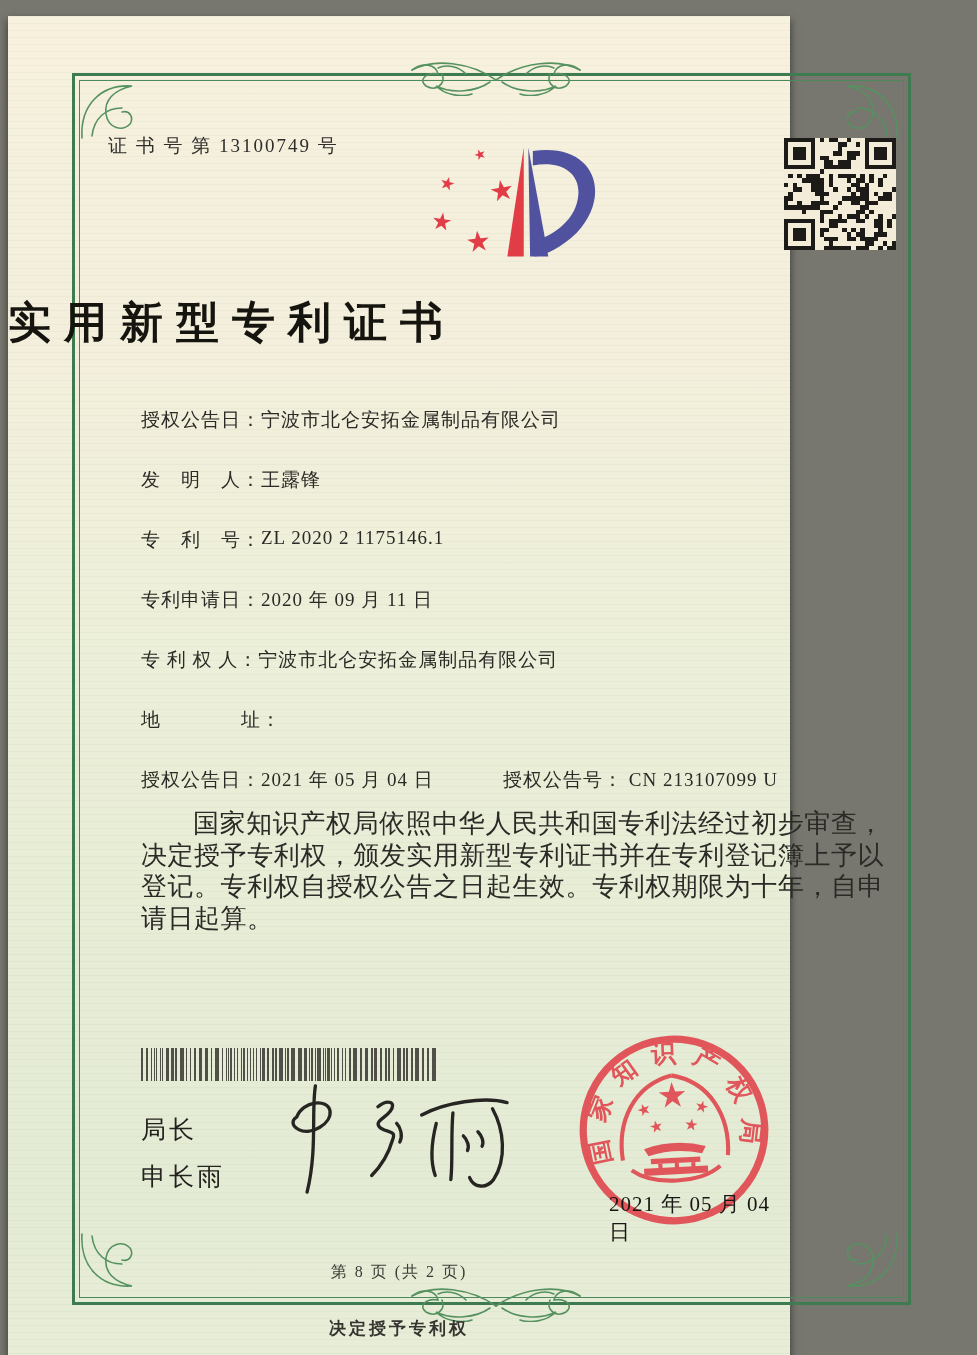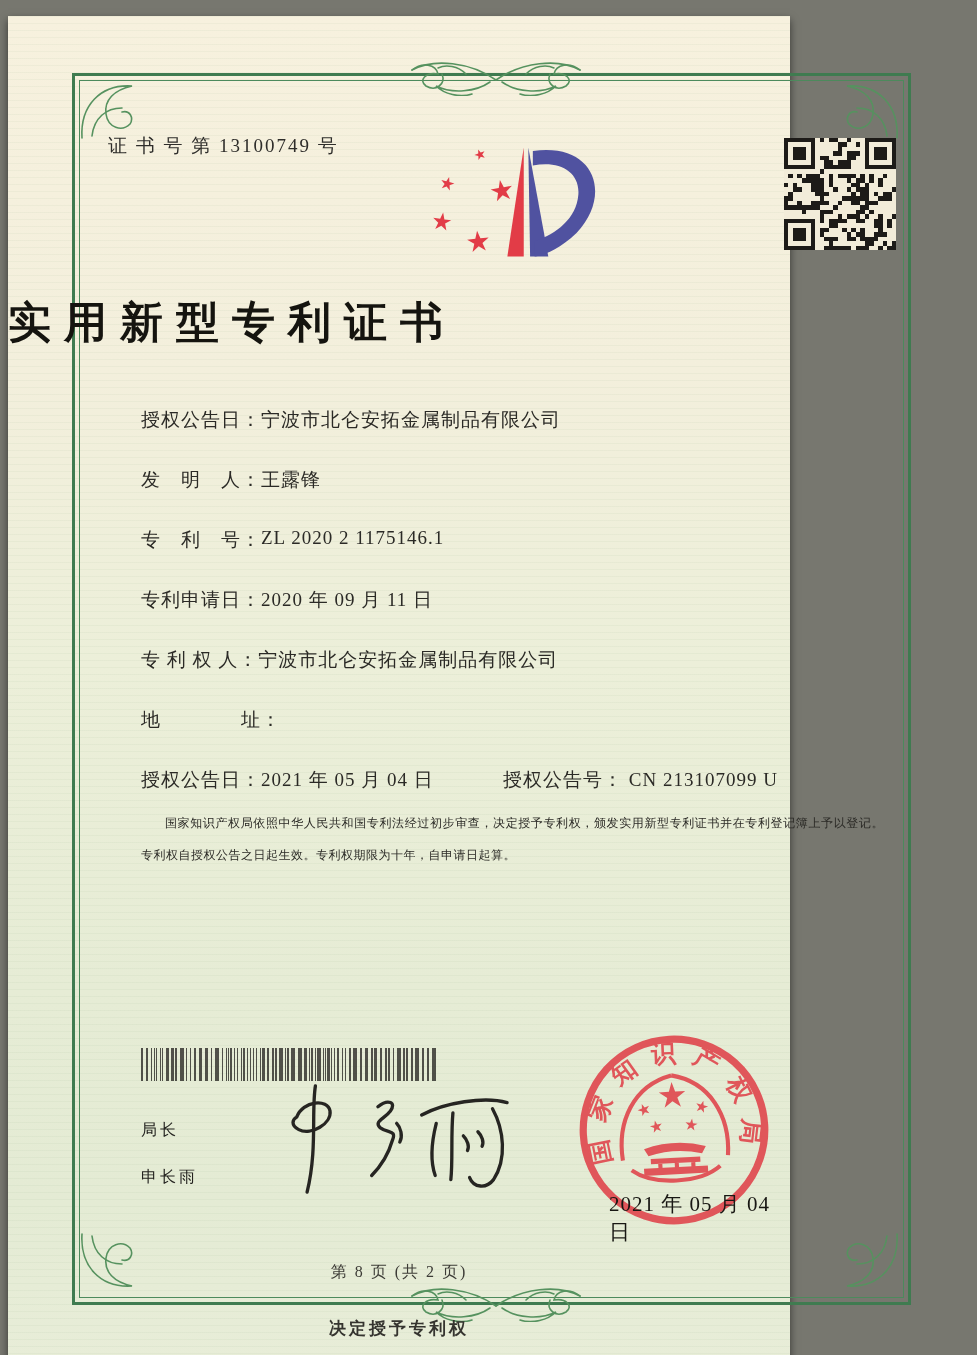--- a/index.html
+++ b/index.html
@@ -20,26 +20,26 @@
   .logo{position:absolute;left:412px;top:120px;width:182px;height:132px;}
   .qr{position:absolute;left:776px;top:122px;width:112px;height:112px;background:#f2ecd9;}
   .qr svg{width:100%;height:100%;fill:#1d1b18;shape-rendering:crispEdges;}
   .title{position:absolute;left:0;top:278px;width:100%;text-align:left;
          font-size:43px;font-weight:bold;letter-spacing:13px;color:#15140f;}
   .fields{position:absolute;left:133px;top:391px;width:745px;font-size:19px;color:#2b2a26;}
   .frow{display:flex;height:60px;align-items:flex-start;letter-spacing:1px;white-space:nowrap;}
   .frow .lab{flex:none;}
   .grantrow{display:flex;height:60px;letter-spacing:1px;white-space:nowrap;}
   .grantrow .pair1{flex:none;width:362px;display:flex;}
-  .paras{position:absolute;left:133px;top:792px;width:743px;font-size:12px;line-height:31.5px;
+  .paras{position:absolute;left:133px;top:792px;width:743px;font-size:26px;line-height:31.5px;
          color:#2b2a26;text-align:justify;}
   .paras p{margin:0;text-indent:2em;letter-spacing:.5px;}
   .barcode{position:absolute;left:133px;top:1032px;width:305px;height:33px;display:flex;align-items:stretch;}
   .barcode div{background:#2e2d2a;opacity:.82;}
-  .officer{position:absolute;left:133px;top:1090px;font-size:16px;letter-spacing:3px;color:#23221f;line-height:47px;}
+  .officer{position:absolute;left:133px;top:1090px;font-size:25px;letter-spacing:3px;color:#23221f;line-height:47px;}
   .sig{position:absolute;left:272px;top:1058px;width:250px;height:130px;}
   .sig path{stroke:#262522;stroke-width:3.2;fill:none;stroke-linecap:round;stroke-linejoin:round;}
   .seal{position:absolute;left:568px;top:1016px;width:196px;height:196px;transform:rotate(-3deg);opacity:.92;}
   .sealdate{position:absolute;left:601px;top:1174px;font-size:21px;letter-spacing:1px;color:#181713;}
   .pagefoot{position:absolute;left:0;top:1246px;width:100%;text-align:center;font-size:16px;
             letter-spacing:2px;color:#3c3b36;}
   .backnote{position:absolute;left:0;top:1301px;width:100%;text-align:center;font-size:17px;
             letter-spacing:3px;color:#35342f;font-weight:bold;}
 </style>
 </head>

